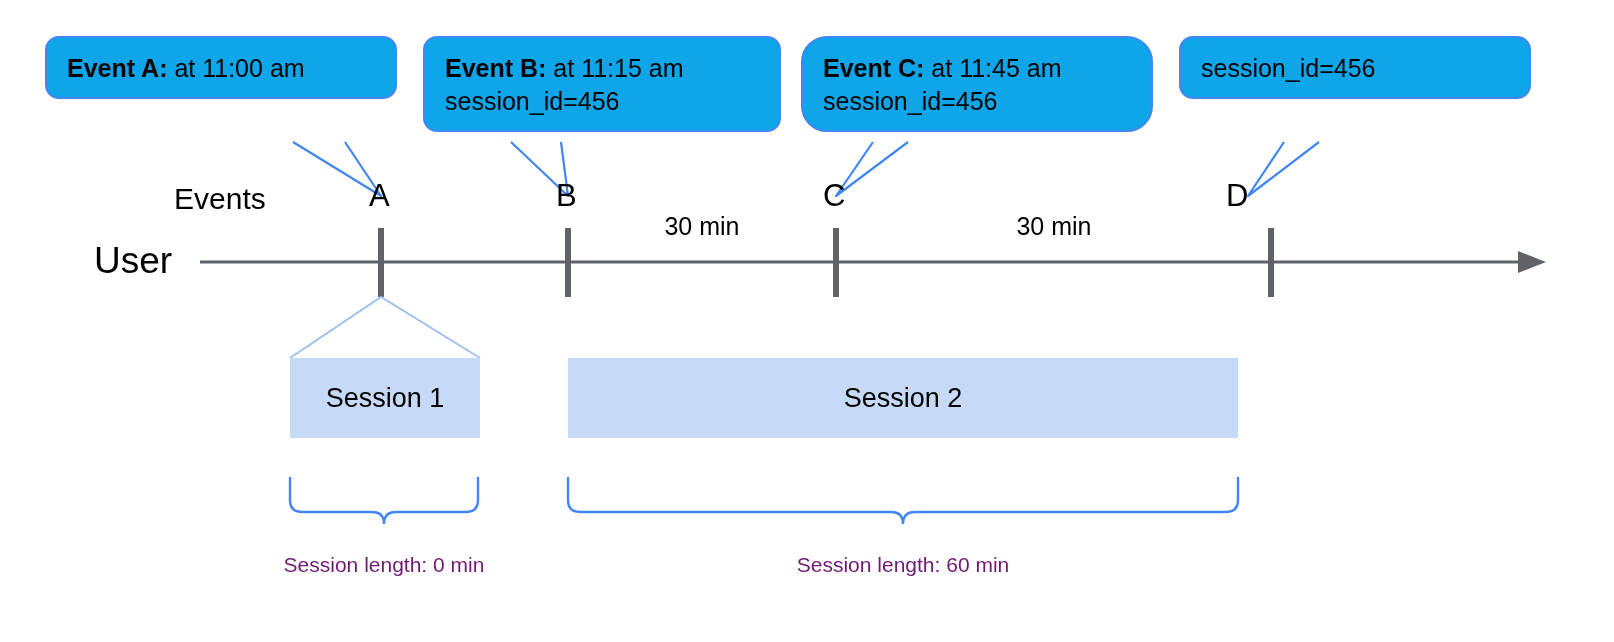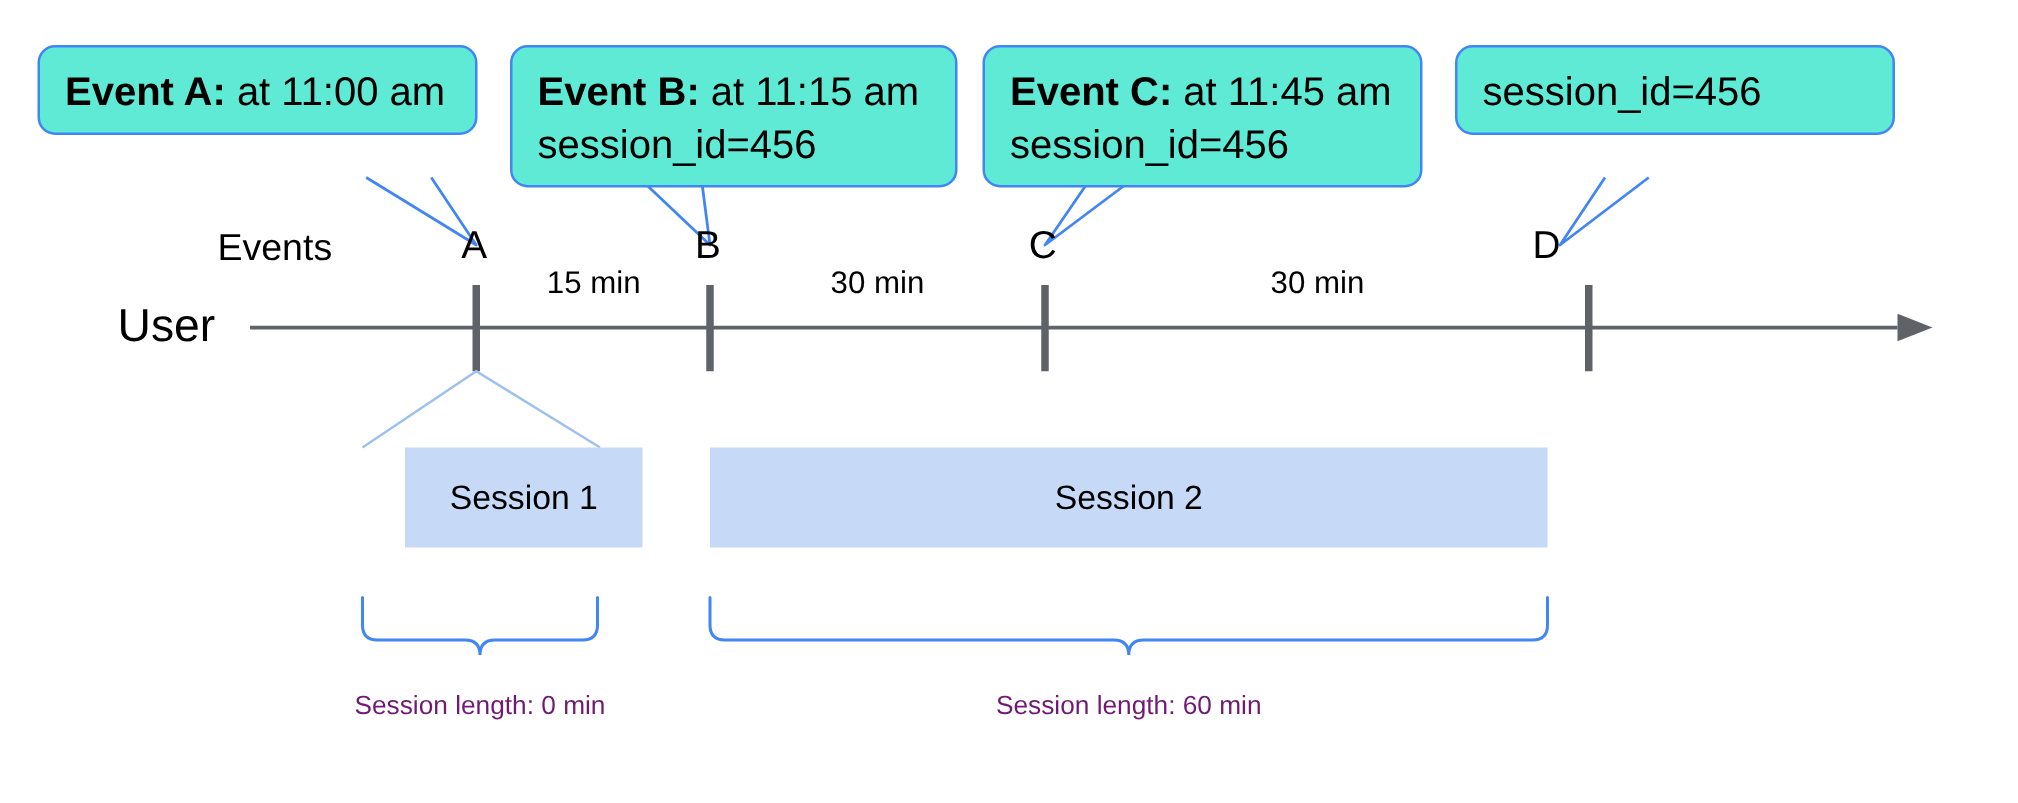--- a/index.html
+++ b/index.html
@@ -11,26 +11,27 @@
     position:relative;
   }
   #stage{position:absolute;inset:0;width:1614px;height:642px;}
   svg.layer{position:absolute;left:0;top:0;width:1614px;height:642px;pointer-events:none;}
 
   .callout{
     position:absolute;
     box-sizing:border-box;
     border:2px solid var(--accent,#4285f4);
     border-radius:14px;
-    background:#5eead4;
+    background:#0ea5e9;
     padding:14px 18px 12px 20px;
     line-height:1.32;
-    font-size:32px;
+    font-size:25px;
     color:#000000;
     z-index:3;
+    margin-left:15px;
   }
   .callout .ln{display:block;white-space:nowrap;}
   .callout b{font-weight:bold;}
 
   .marker-letter{
     position:absolute;
     font-size:31px;
     color:#000000;
     z-index:2;
     white-space:nowrap;
@@ -108,42 +109,41 @@
 
   <div class="callout" style="left:30px;top:36px;width:352px;">
     <span class="ln"><b>Event A:</b><span> at 11:00 am</span></span>
   </div>
 
   <div class="callout" style="left:408px;top:36px;width:358px;">
     <span class="ln"><b>Event B:</b><span> at 11:15 am</span></span>
     <span class="ln">session_id=456</span>
   </div>
 
-  <div class="callout" style="left:786px;top:36px;width:352px;">
+  <div class="callout" style="left:786px;top:36px;width:352px;border-radius:26px;">
     <span class="ln"><b>Event C:</b><span> at 11:45 am</span></span>
     <span class="ln">session_id=456</span>
   </div>
 
   <div class="callout" style="left:1164px;top:36px;width:352px;">
     <span class="ln">session_id=456</span>
   </div>
 
   <div class="axis-label lbl-events" style="left:174px;top:182px;">Events</div>
   <div class="axis-label lbl-user" style="left:94px;top:240px;">User</div>
 
   <div class="marker-letter" style="left:369px;top:178px;">A</div>
   <div class="marker-letter" style="left:556px;top:178px;">B</div>
   <div class="marker-letter" style="left:823px;top:178px;">C</div>
   <div class="marker-letter" style="left:1226px;top:178px;">D</div>
 
-  <div class="gap-label" style="left:375px;top:212px;width:200px;">15 min</div>
   <div class="gap-label" style="left:602px;top:212px;width:200px;">30 min</div>
   <div class="gap-label" style="left:954px;top:212px;width:200px;">30 min</div>
 
-  <div class="session-block" style="left: 290px; top: 358px; width: 190px; height: 80px; background: rgb(198, 218, 247); margin-left: 34px;">
+  <div class="session-block" style="left: 290px; top: 358px; width: 190px; height: 80px; background: rgb(198, 218, 247);">
     <span>Session 1</span>
   </div>
   <div class="session-block" style="left: 568px; top: 358px; width: 670px; height: 80px; background: rgb(198, 218, 247);">
     <span>Session 2</span>
   </div>
 
   <div class="brace-label" style="left:184px;top:553px;width:400px;">Session length: 0 min</div>
   <div class="brace-label" style="left:703px;top:553px;width:400px;">Session length: 60 min</div>
 
 </div>

